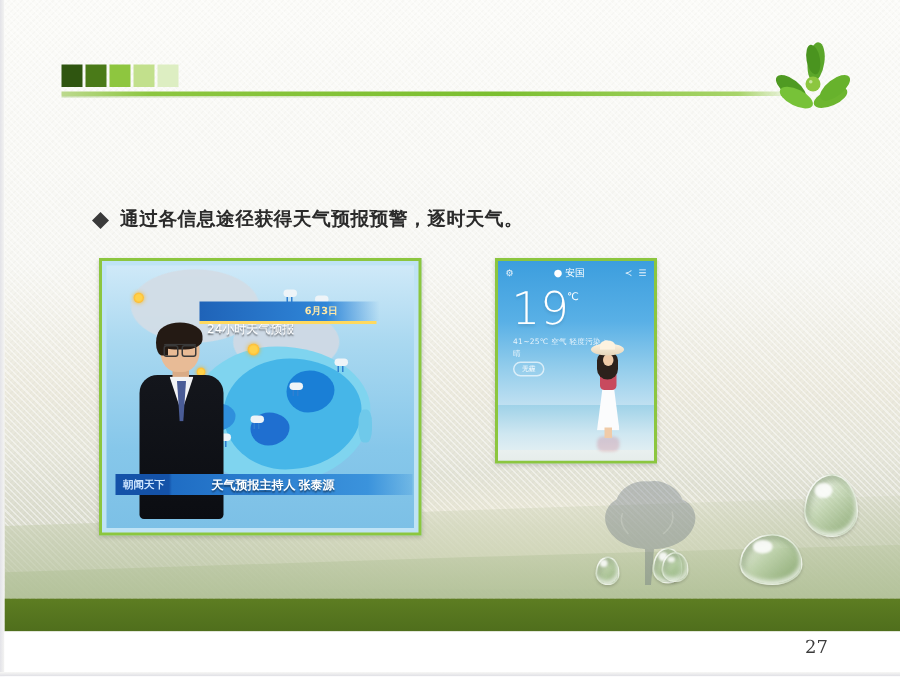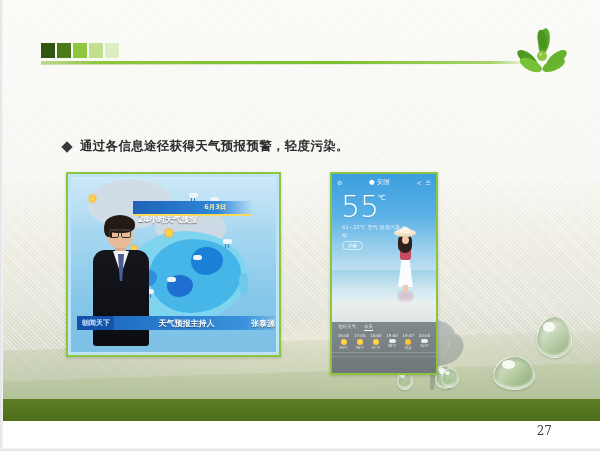--- a/index.html
+++ b/index.html
@@ -101,27 +101,27 @@
       radial-gradient(ellipse 70px 40px at 30% 18%, #d2dde6 0%, #d2dde6 60%, rgba(0,0,0,0) 62%),
       radial-gradient(ellipse 58px 34px at 62% 34%, #cfdae4 0%, #cfdae4 60%, rgba(0,0,0,0) 62%);
     opacity:.95;
   }
   .precip{position:absolute;border-radius:48% 52% 55% 45%/50% 46% 54% 50%;}
   .tvband-top{
     position:absolute;left:62px;top:24px;width:120px;height:13px;
     background:linear-gradient(to right,#1f63b8,#2f86d8 70%,rgba(47,134,216,0));
     display:flex;align-items:center;
   }
-  .tvband-top .t1{color:#fff;font-size:8px;font-weight:bold;margin-left:5px;text-shadow:0 1px 1px rgba(0,0,0,.5);margin-top:23px;}
+  .tvband-top .t1{color:#fff;font-size:8px;font-weight:normal;margin-left:5px;text-shadow:0 1px 1px rgba(0,0,0,.5);margin-top:23px;}
   .tvband-top .t2{color:#ffe9a8;font-size:6.5px;font-weight:bold;margin-left:7px;}
   .tv-underline{position:absolute;left:62px;top:37px;width:118px;height:1.5px;background:#ffd95e;}
   .tvband-bot{
     position:absolute;left:6px;bottom:22px;width:198px;height:14px;
     background:linear-gradient(to right,#1452a8 0%,#1452a8 18%,#1f6dc4 19%,#3b93dc 85%,rgba(59,147,220,.25) 100%);
-    display:flex;align-items:center;justify-content:space-between;
+    display:flex;align-items:center;
   }
   .tvband-bot .b1{color:#cfe6ff;font-size:7px;font-weight:bold;width:38px;text-align:center;}
   .tvband-bot .b2{color:#ffffff;font-size:8px;font-weight:bold;margin-left:26px;text-shadow:0 1px 1px rgba(0,0,0,.45);}
   
   .presenter{position:absolute;left:22px;bottom:6px;width:56px;height:128px;}
   .p-head{position:absolute;left:14px;top:0;width:26px;height:30px;border-radius:48% 48% 44% 44%;background:#e8bb96;}
   .p-hair{position:absolute;left:12px;top:-3px;width:30px;height:18px;border-radius:50% 50% 38% 38%;background:#241a14;}
   .p-hair2{position:absolute;left:11px;top:2px;width:8px;height:17px;border-radius:50% 0 0 50%;background:#241a14;}
   .p-glass{position:absolute;left:16px;top:11px;width:22px;height:6px;
     border-top:1.4px solid #3a3a3a;border-radius:2px;}
@@ -135,21 +135,21 @@
     clip-path:polygon(50% 100%,0 0,100% 0);}
   .p-tie{position:absolute;left:25px;top:36px;width:6px;height:27px;background:#4a5c96;
     clip-path:polygon(0 0,100% 0,70% 100%,30% 100%);}
   .sun-ic{position:absolute;border-radius:50%;background:radial-gradient(circle,#ffd24a 40%,#f9a21b 100%);box-shadow:0 0 3px rgba(255,180,0,.8);}
   .rain-ic{position:absolute;width:9px;height:9px;}
   .rain-ic .cl{position:absolute;left:0;top:0;width:9px;height:5px;border-radius:5px;background:#eef4f8;}
   .rain-ic .dr{position:absolute;top:5px;width:1.2px;height:4px;background:#2f7fd0;}
 
   
   .phone-card{
-    position:absolute;left:327px;top:172px;width:108px;height:203px;
+    position:absolute;left:327px;top:172px;width:108px;height:137px;
     border:2px solid #8cc63f;box-sizing:border-box;overflow:hidden;
     box-shadow:0 1px 3px rgba(0,0,0,.18);
     background:#cfe5f3;
   }
   .ph-sky{position:absolute;left:0;top:0;right:0;height:96px;
     background:linear-gradient(to bottom,#3c9ede 0%,#59b0e6 42%,#8fcbeb 72%,#bfe0f1 100%);}
   .ph-sea{position:absolute;left:0;top:96px;right:0;height:35px;
     background:linear-gradient(to bottom,#9fd2e8 0%,#cfe7f1 55%,#e7f1f3 100%);}
   .ph-sand{position:absolute;left:0;top:126px;right:0;height:22px;
     background:linear-gradient(to bottom,#e9f0ef,#dfe6e2);}
@@ -273,21 +273,21 @@
           <ellipse cx="-3" cy="16" rx="4.5" ry="10" fill="#4a941f" transform="rotate(170)"></ellipse>
           <circle cx="0" cy="0" r="5" fill="#8cc63f"></circle>
           <circle cx="-1.5" cy="-1.5" r="1.2" fill="#c6e39a"></circle>
         </g>
       </svg>
     </div>
 
 
     <div class="bullet-row">
       <span class="bullet-dia"></span>
-      <span class="btxt">通过各信息途径获得天气预报预警，轻度污染。</span>
+      <span class="btxt">通过各信息途径获得天气预报预警，逐时天气。</span>
     </div>
 
     <div class="tv-card">
       <div class="tv-inner">
 
         <div class="tv-mapland"></div>
 
         <div class="precip" style="left:56px;top:54px;width:120px;height:92px;background:#7fd4ef;"></div>
         <div class="precip" style="left:78px;top:62px;width:92px;height:74px;background:#46b6e8;"></div>
         <div class="precip" style="left:120px;top:70px;width:32px;height:28px;background:#1a7fd6;"></div>
@@ -352,41 +352,41 @@
           <div class="p-tie"></div>
           <div class="p-head"></div>
           <div class="p-hair"></div>
           <div class="p-hair2"></div>
           <div class="p-glass"></div>
         </div>
 
         <div class="tvband-bot">
           <span class="b1">朝闻天下</span>
           <span class="b2">天气预报主持人</span>
-          <span class="b2" style="margin-left:19px">张泰源</span>
+          <span class="b2" style="margin-left:2px">张泰源</span>
         </div>
       </div>
     </div>
 
     <div class="phone-card">
       <div class="ph-sky"></div>
       <div class="ph-sea"></div>
       <div class="ph-sand"></div>
 
       <div class="ph-statusbar">
         <span>⚙</span>
         <span class="ph-loc">
           <span>●</span>
           <span>安国</span>
         </span>
         <span style="margin-right:4px;">≺</span>
         <span>☰</span>
       </div>
 
-      <div class="ph-temp">55</div>
+      <div class="ph-temp">19</div>
       <div class="ph-unit">℃</div>
       <div class="ph-sub">41~25℃ 空气 轻度污染 &gt;</div>
       <div class="ph-sub2">晴</div>
       <div class="ph-chip">无霾</div>
 
       <div class="woman">
         <div class="w-refl"></div>
         <div class="w-skirt"></div>
         <div class="w-legs"></div>
         <div class="w-top"></div>

